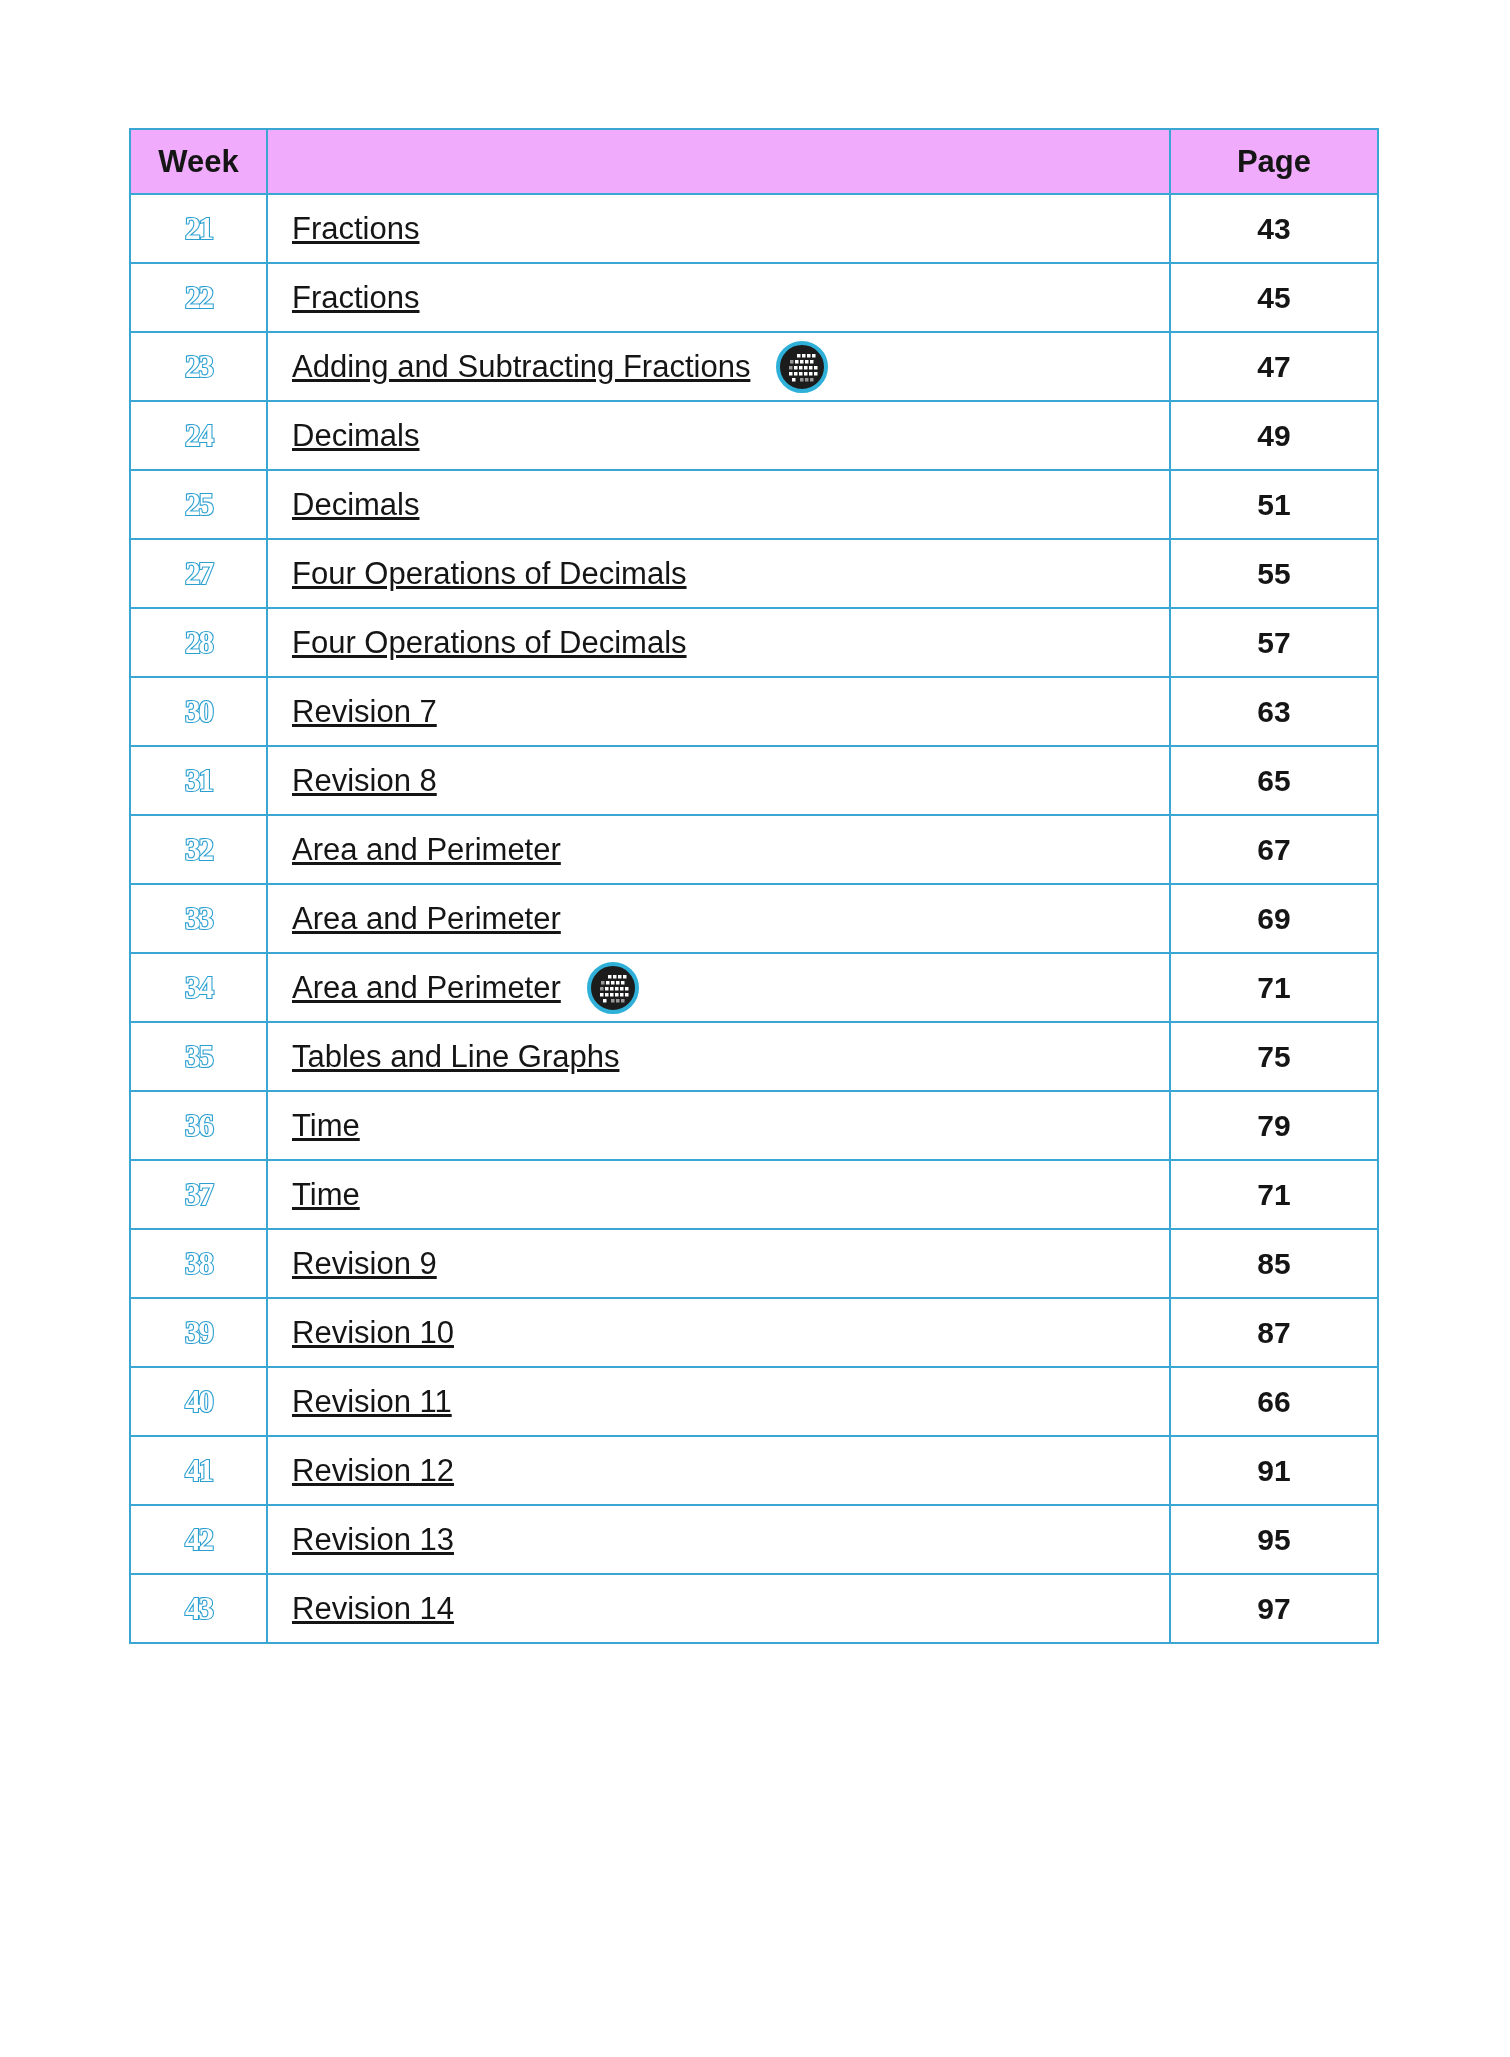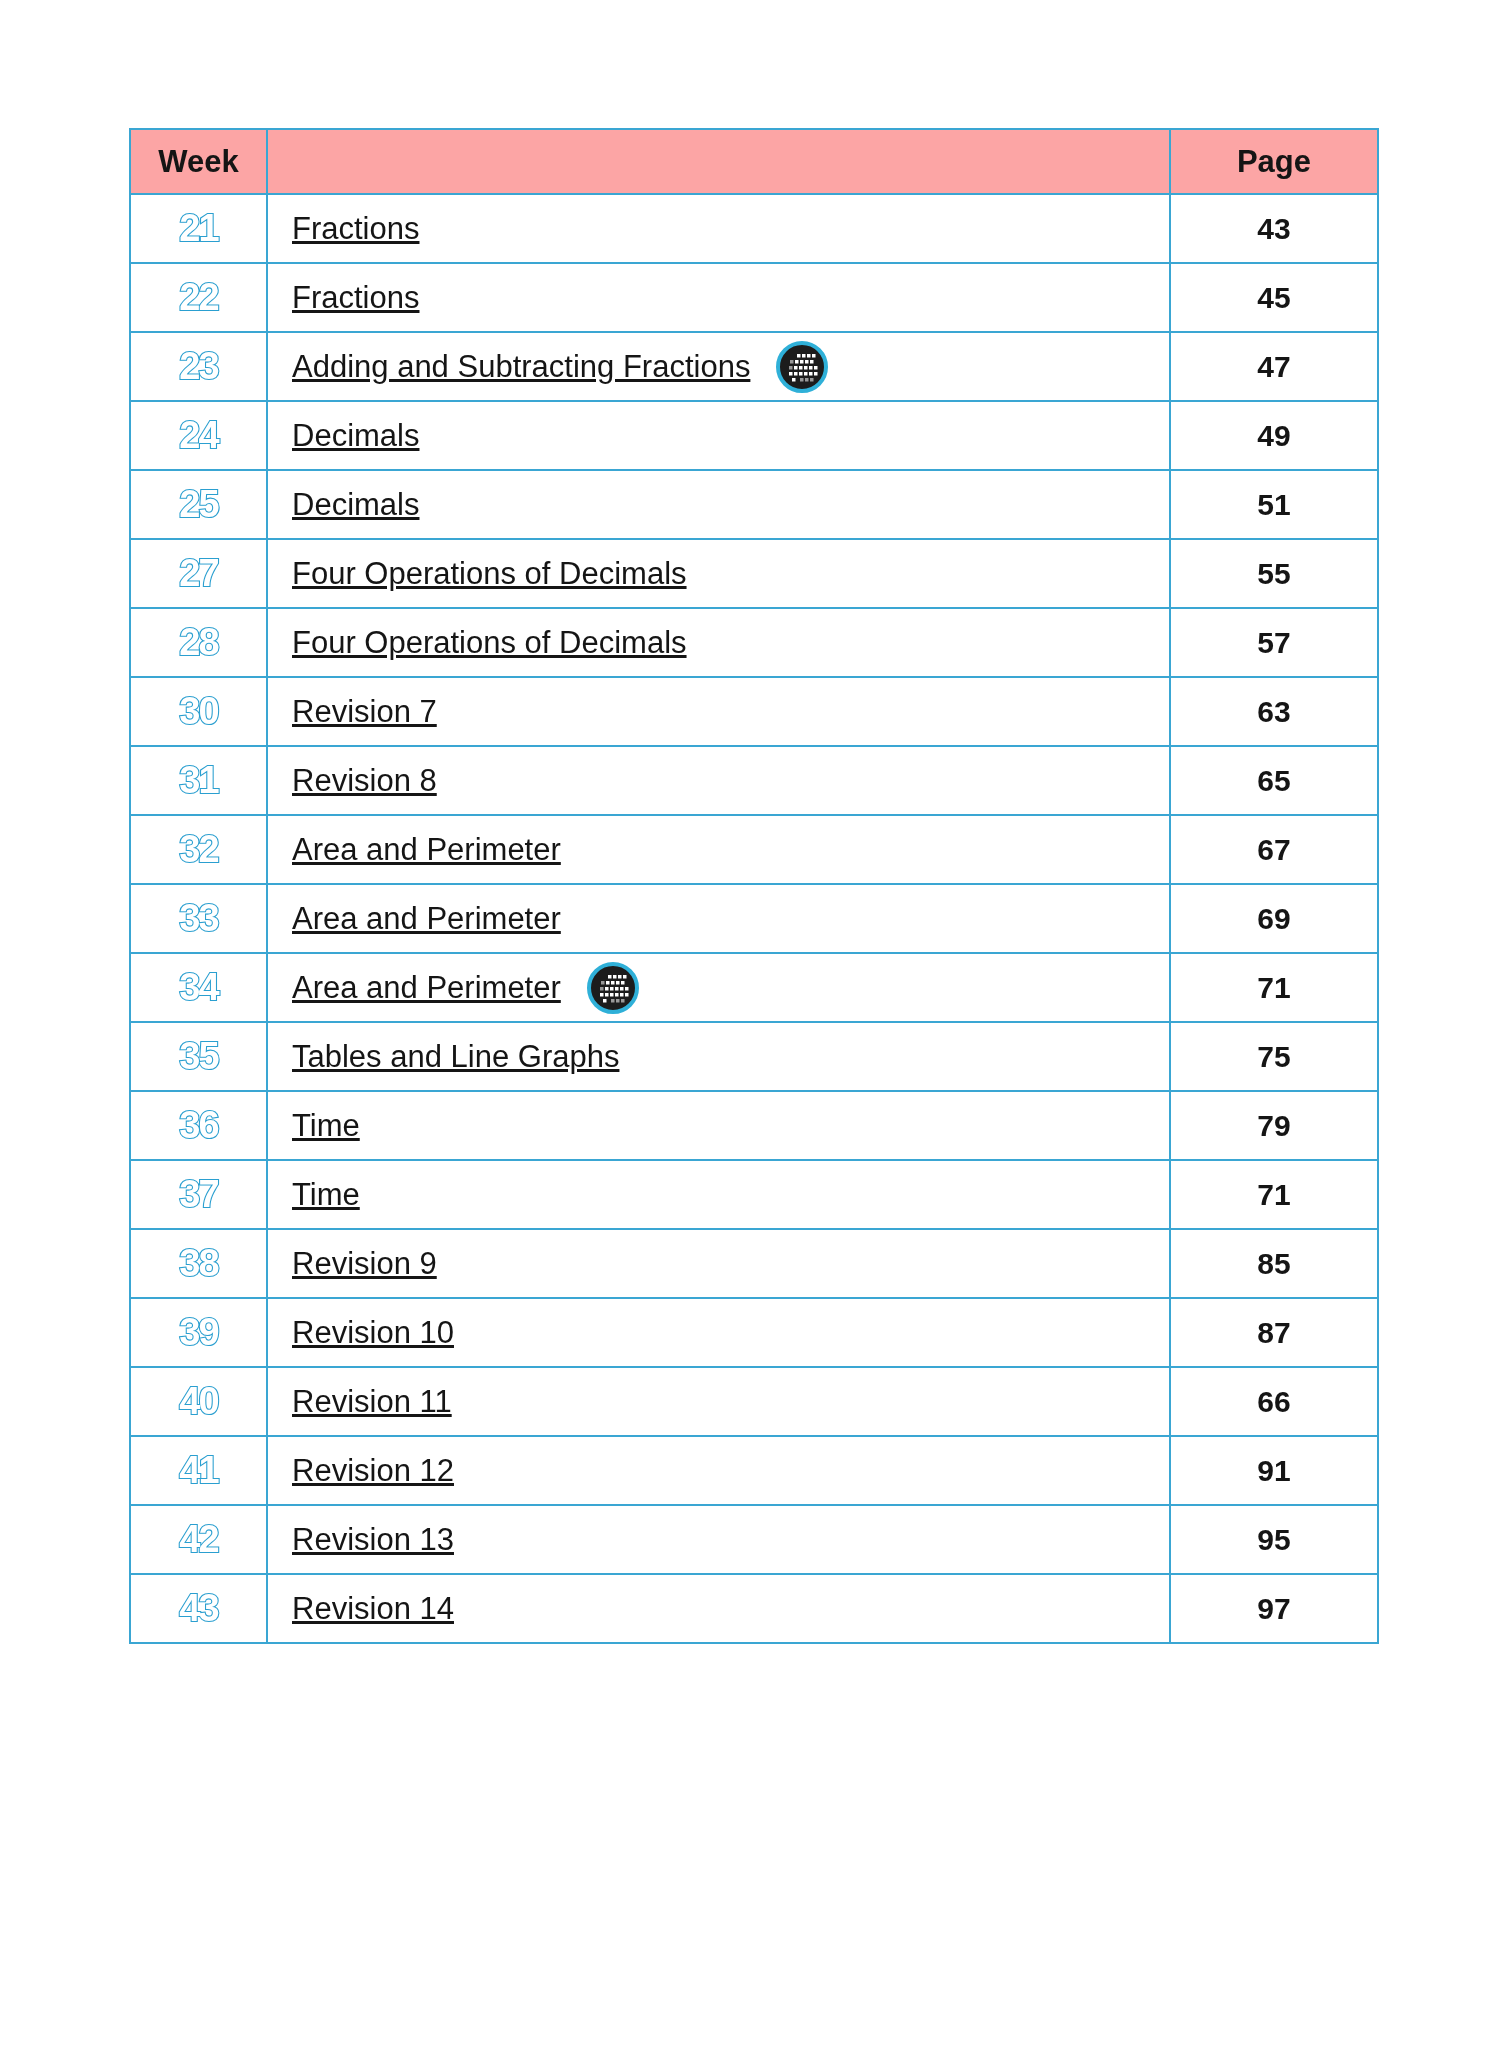--- a/index.html
+++ b/index.html
@@ -9,33 +9,33 @@
     position: absolute; left: 129px; top: 128px;
     width: 1250px;
     border-collapse: collapse;
     table-layout: fixed;
   }
   .toc-table td, .toc-table th {
     border: 2px solid #3aa6d3;
     padding: 0;
   }
   .toc-table th {
-    background: #fca5a5;
+    background: #f0abfc;
     height: 63px;
     font-size: 31px; font-weight: bold; color: #151515;
     text-align: center;
   }
   .toc-table td { height: 67px; }
   .col-week { width: 137px; }
   .col-page { width: 208px; }
   .week-num {
     text-align: center;
-    font-family: Liberation Sans, sans-serif;
+    font-family: Liberation Serif, serif;
     font-weight: bold;
-    font-size: 38px;
+    font-size: 31px;
     letter-spacing: -2px;
     color: #ffffff;
     -webkit-text-stroke: 2.2px #2a9fd0;
     paint-order: stroke fill;
   }
   .topic {
     padding-left: 24px !important;
     font-size: 31px; color: #151515;
     white-space: nowrap;
   }

